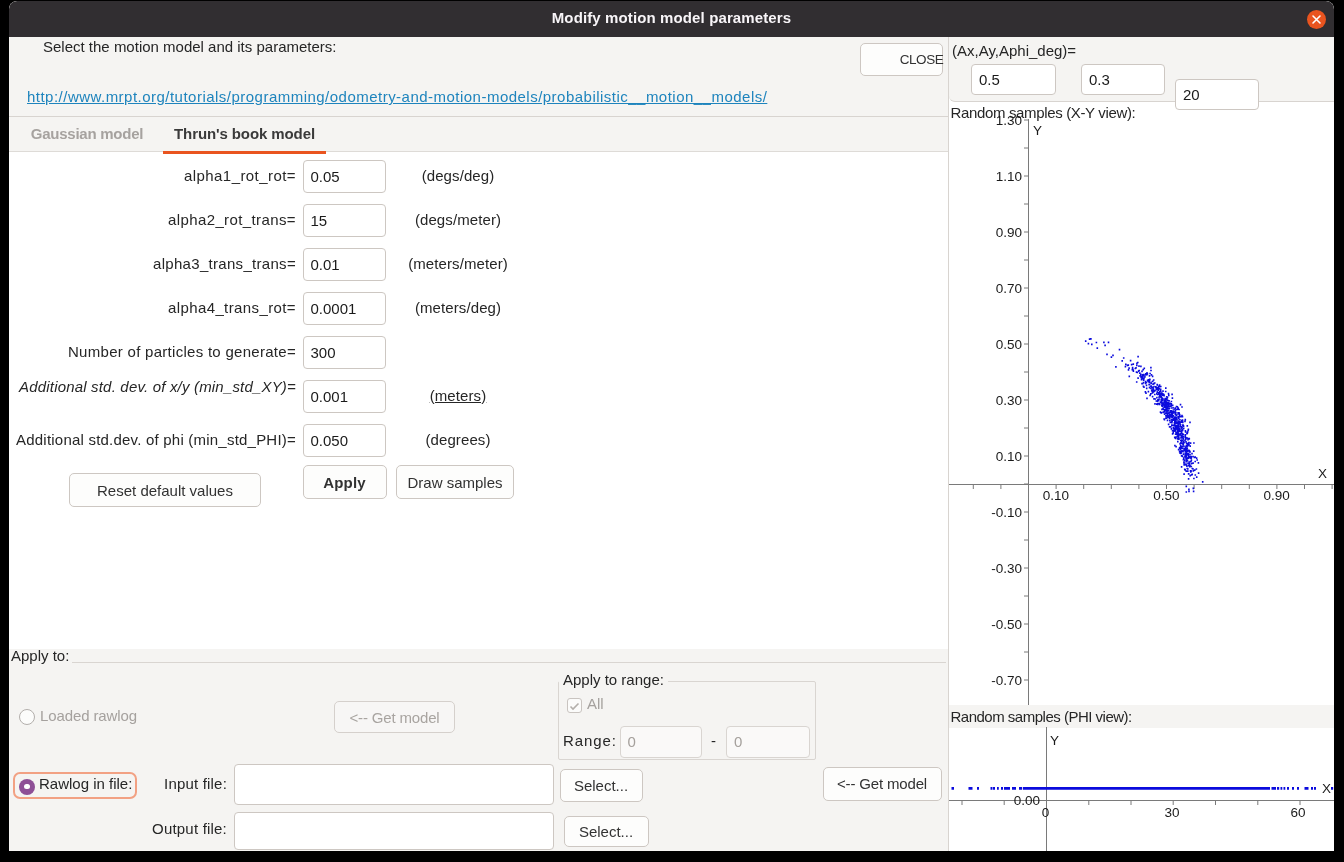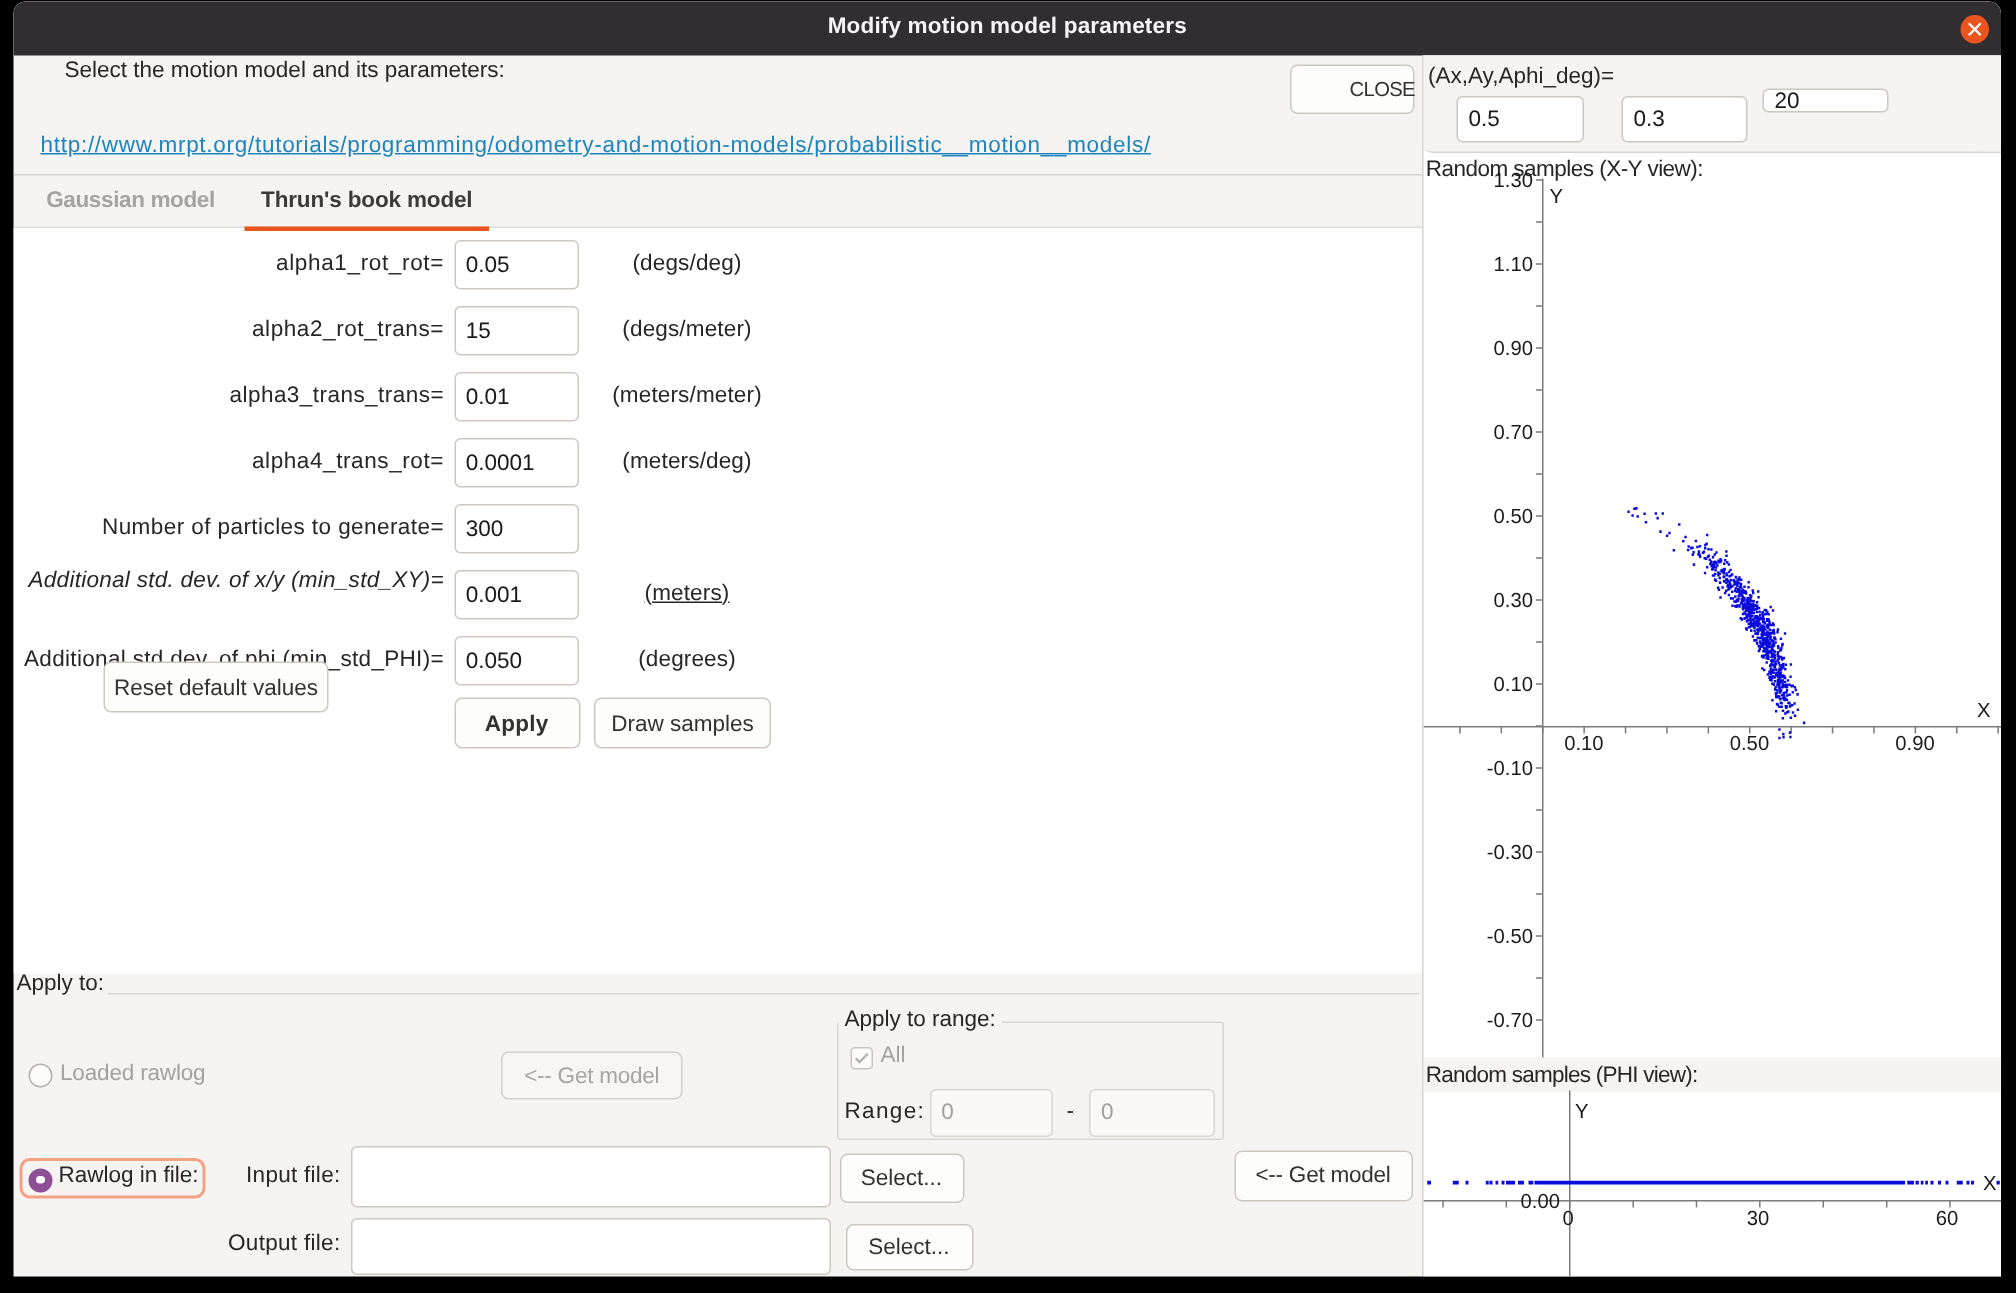--- a/index.html
+++ b/index.html
@@ -48,21 +48,21 @@
   <div class="t" style="left:449px;top:297.5px;transform:translateX(-50%);letter-spacing:0.1px;">(meters/deg)</div>
   <div class="t ra" style="left:287px;top:341.5px;letter-spacing:0.285px;">Number of particles to generate=</div>
   <div class="inp" style="left:293.5px;top:334.5px;width:83px;height:33px;">300</div>
   <div class="t ra" style="left:287px;top:377px;letter-spacing:0.184px;font-style:italic;">Additional std. dev. of x/y (min_std_XY)=</div>
   <div class="inp" style="left:293.5px;top:378.5px;width:83px;height:33px;">0.001</div>
   <div class="t" style="left:449px;top:385.5px;transform:translateX(-50%);letter-spacing:0.1px;text-decoration:underline;">(meters)</div>
   <div class="t ra" style="left:287px;top:429.5px;letter-spacing:0.216px;">Additional std.dev. of phi (min_std_PHI)=</div>
   <div class="inp" style="left:293.5px;top:422.5px;width:83px;height:33px;">0.050</div>
   <div class="t" style="left:449px;top:429.5px;transform:translateX(-50%);letter-spacing:0.1px;">(degrees)</div>
 
-  <div class="btn" style="left:60px;top:440px;width:150px;height:34px;">Reset default values</div>
+  <div class="btn" style="left:60px;top:472px;width:192px;height:34px;">Reset default values</div>
   <div class="btn" style="left:293.5px;top:464px;width:84px;height:34px;font-weight:bold;letter-spacing:0.17px;">Apply</div>
   <div class="btn" style="left:387px;top:464px;width:118px;height:34px;">Draw samples</div>
 
   <div class="t" style="left:2px;top:645.5px;">Apply to:</div>
   <div class="ab" style="left:63px;top:661px;width:874px;height:1px;background:#d9d5d1;"></div>
 
   <div class="ab" style="left:10px;top:708px;width:16px;height:16px;border-radius:50%;border:1px solid #b3afac;background:#fcfcfb;"></div>
   <div class="t gray" style="left:31px;top:705.5px;letter-spacing:-0.11px;">Loaded rawlog</div>
   <div class="btn dis" style="left:325px;top:700px;width:121px;height:32px;letter-spacing:-0.16px;">&lt;-- Get model</div>
 
@@ -90,21 +90,21 @@
   <div class="t ra" style="left:218px;top:818.5px;letter-spacing:0.2px;">Output file:</div>
   <div class="inp" style="left:225px;top:810.5px;width:319.5px;height:38px;"></div>
   <div class="btn" style="left:554.5px;top:814.5px;width:85px;height:31px;">Select...</div>
 
   <div class="ab" style="left:940px;top:36px;width:385px;height:814px;background:#fff;"></div>
   <div class="ab" style="left:939px;top:36px;width:1px;height:814px;background:#d8d4d0;"></div>
   <div class="ab" style="left:940px;top:36px;width:385px;height:64.5px;background:#f5f4f2;border-bottom:1px solid #d8d4d0;border-bottom-left-radius:6px;"></div>
   <div class="t" style="left:943px;top:41px;">(Ax,Ay,Aphi_deg)=</div>
   <div class="inp" style="left:962px;top:63px;width:85px;height:31px;">0.5</div>
   <div class="inp" style="left:1072px;top:63px;width:84px;height:31px;">0.3</div>
-  <div class="inp" style="left:1166px;top:58px;width:84px;height:16px;">20</div>
+  <div class="inp" style="left:1166px;top:78px;width:84px;height:31px;">20</div>
   <div class="t" style="left:941.5px;top:102.5px;letter-spacing:-0.35px;">Random samples (X-Y view):</div>
   <div class="ab" style="left:940px;top:704px;width:385px;height:22.5px;background:#f5f4f2;"></div>
   <div class="t" style="left:941.5px;top:706.5px;letter-spacing:-0.5px;">Random samples (PHI view):</div>
 
   <svg class="ab" style="left:940px;top:36px;" width="385" height="814" viewBox="0 0 385 814">
     <g stroke="#7a7a7a" stroke-width="1" fill="none">
       <line x1="79.5" y1="82" x2="79.5" y2="668"></line>
       <line x1="0" y1="447.5" x2="385" y2="447.5"></line>
       <line x1="75" y1="643.0" x2="79.5" y2="643.0"></line>
       <line x1="75" y1="615.0" x2="79.5" y2="615.0"></line>

